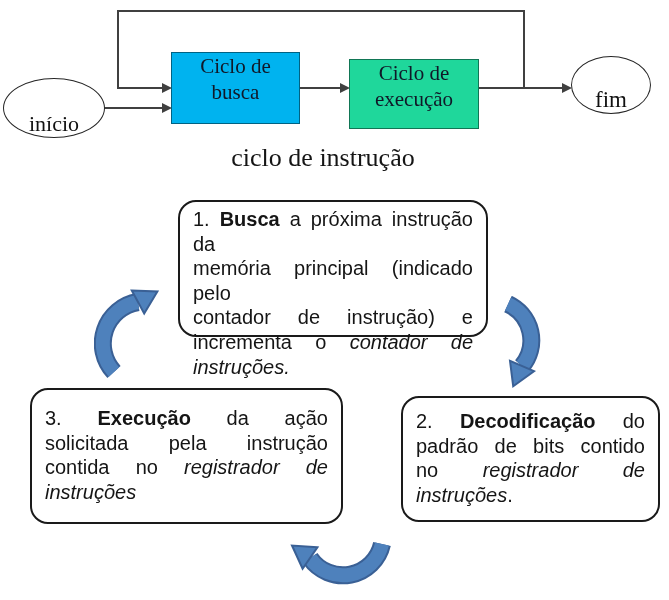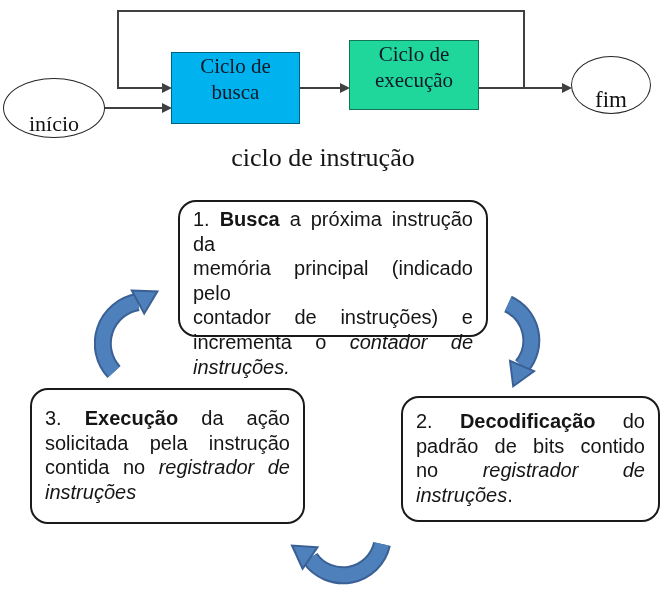--- a/index.html
+++ b/index.html
@@ -48,44 +48,44 @@
 
     <div class="fc-line" style="left: 477px; top: 87px; width: 85px; height: 2px; background-color: rgb(64, 64, 64);"></div>
     <div class="ah" style="left: 562px; top: 82.5px; border-left-color: rgb(64, 64, 64);"></div>
 
     <div class="ellipse" style="left:3px;top:78px;width:100px;height:58px;">
       <span>início</span>
     </div>
     <div class="fc-box" style="left: 171px; top: 52px; width: 127px; height: 70px; background-color: rgb(0, 179, 239);">
       <span class="lbl">Ciclo de busca</span>
     </div>
-    <div class="fc-box" style="left: 349px; top: 40px; width: 128px; height: 68px; background-color: rgb(31, 215, 155);">
+    <div class="fc-box" style="left: 349px; top: 59px; width: 128px; height: 68px; background-color: rgb(31, 215, 155);">
       <span class="lbl">Ciclo de execução</span>
     </div>
     <div class="ellipse" style="left:571px;top:56px;width:78px;height:56px;font-size:23px;">
       <span>fim</span>
     </div>
     <div class="caption">ciclo de instrução</div>
   </div>
 
   <div>
     <div class="step-box" style="left:178px;top:200px;width:310px;height:137px;padding:5px 13px;">
         <div class="jline"><span>1. </span><span class="bold">Busca</span><span> a próxima instrução da</span></div>
         <div class="jline"><span>memória principal (indicado pelo</span></div>
-        <div class="jline"><span>contador de instruções) e</span></div>
+        <div class="jline"><span>contador de instrução) e</span></div>
         <div class="jline"><span>incrementa o </span><span class="it">contador de</span></div>
         <div class="jline last"><span class="it">instruções.</span></div>
       </div>
     <div class="step-box" style="left:401px;top:396px;width:259px;height:126px;padding:11px 13px;">
         <div class="jline"><span>2. </span><span class="bold">Decodificação</span><span> do</span></div>
         <div class="jline"><span>padrão de bits contido</span></div>
         <div class="jline"><span>no </span><span class="it">registrador de</span></div>
         <div class="jline last"><span class="it">instruções</span><span>.</span></div>
       </div>
-    <div class="step-box" style="left:30px;top:388px;width:275px;height:136px;padding:16px 13px;">
+    <div class="step-box" style="left:30px;top:388px;width:313px;height:136px;padding:16px 13px;">
         <div class="jline"><span>3. </span><span class="bold">Execução</span><span> da ação</span></div>
         <div class="jline"><span>solicitada pela instrução</span></div>
         <div class="jline"><span>contida no </span><span class="it">registrador de</span></div>
         <div class="jline last"><span class="it">instruções</span></div>
       </div>
 
     <svg class="arrow-svg" style="left:94px;top:284px;" width="72" height="96" viewBox="0 0 72 96">
       <path d="M 20 88 A 42 42 0 0 1 44 18" fill="none" stroke-width="18" stroke="#3a6095"></path>
       <path d="M 20 88 A 42 42 0 0 1 44 18" fill="none" stroke-width="14" stroke="#4e81bc"></path>
       <polygon points="37.8,6.6 63.4,7.4 50.2,29.4" stroke-width="2" fill="#4e81bc" stroke="#3a6095"></polygon>

